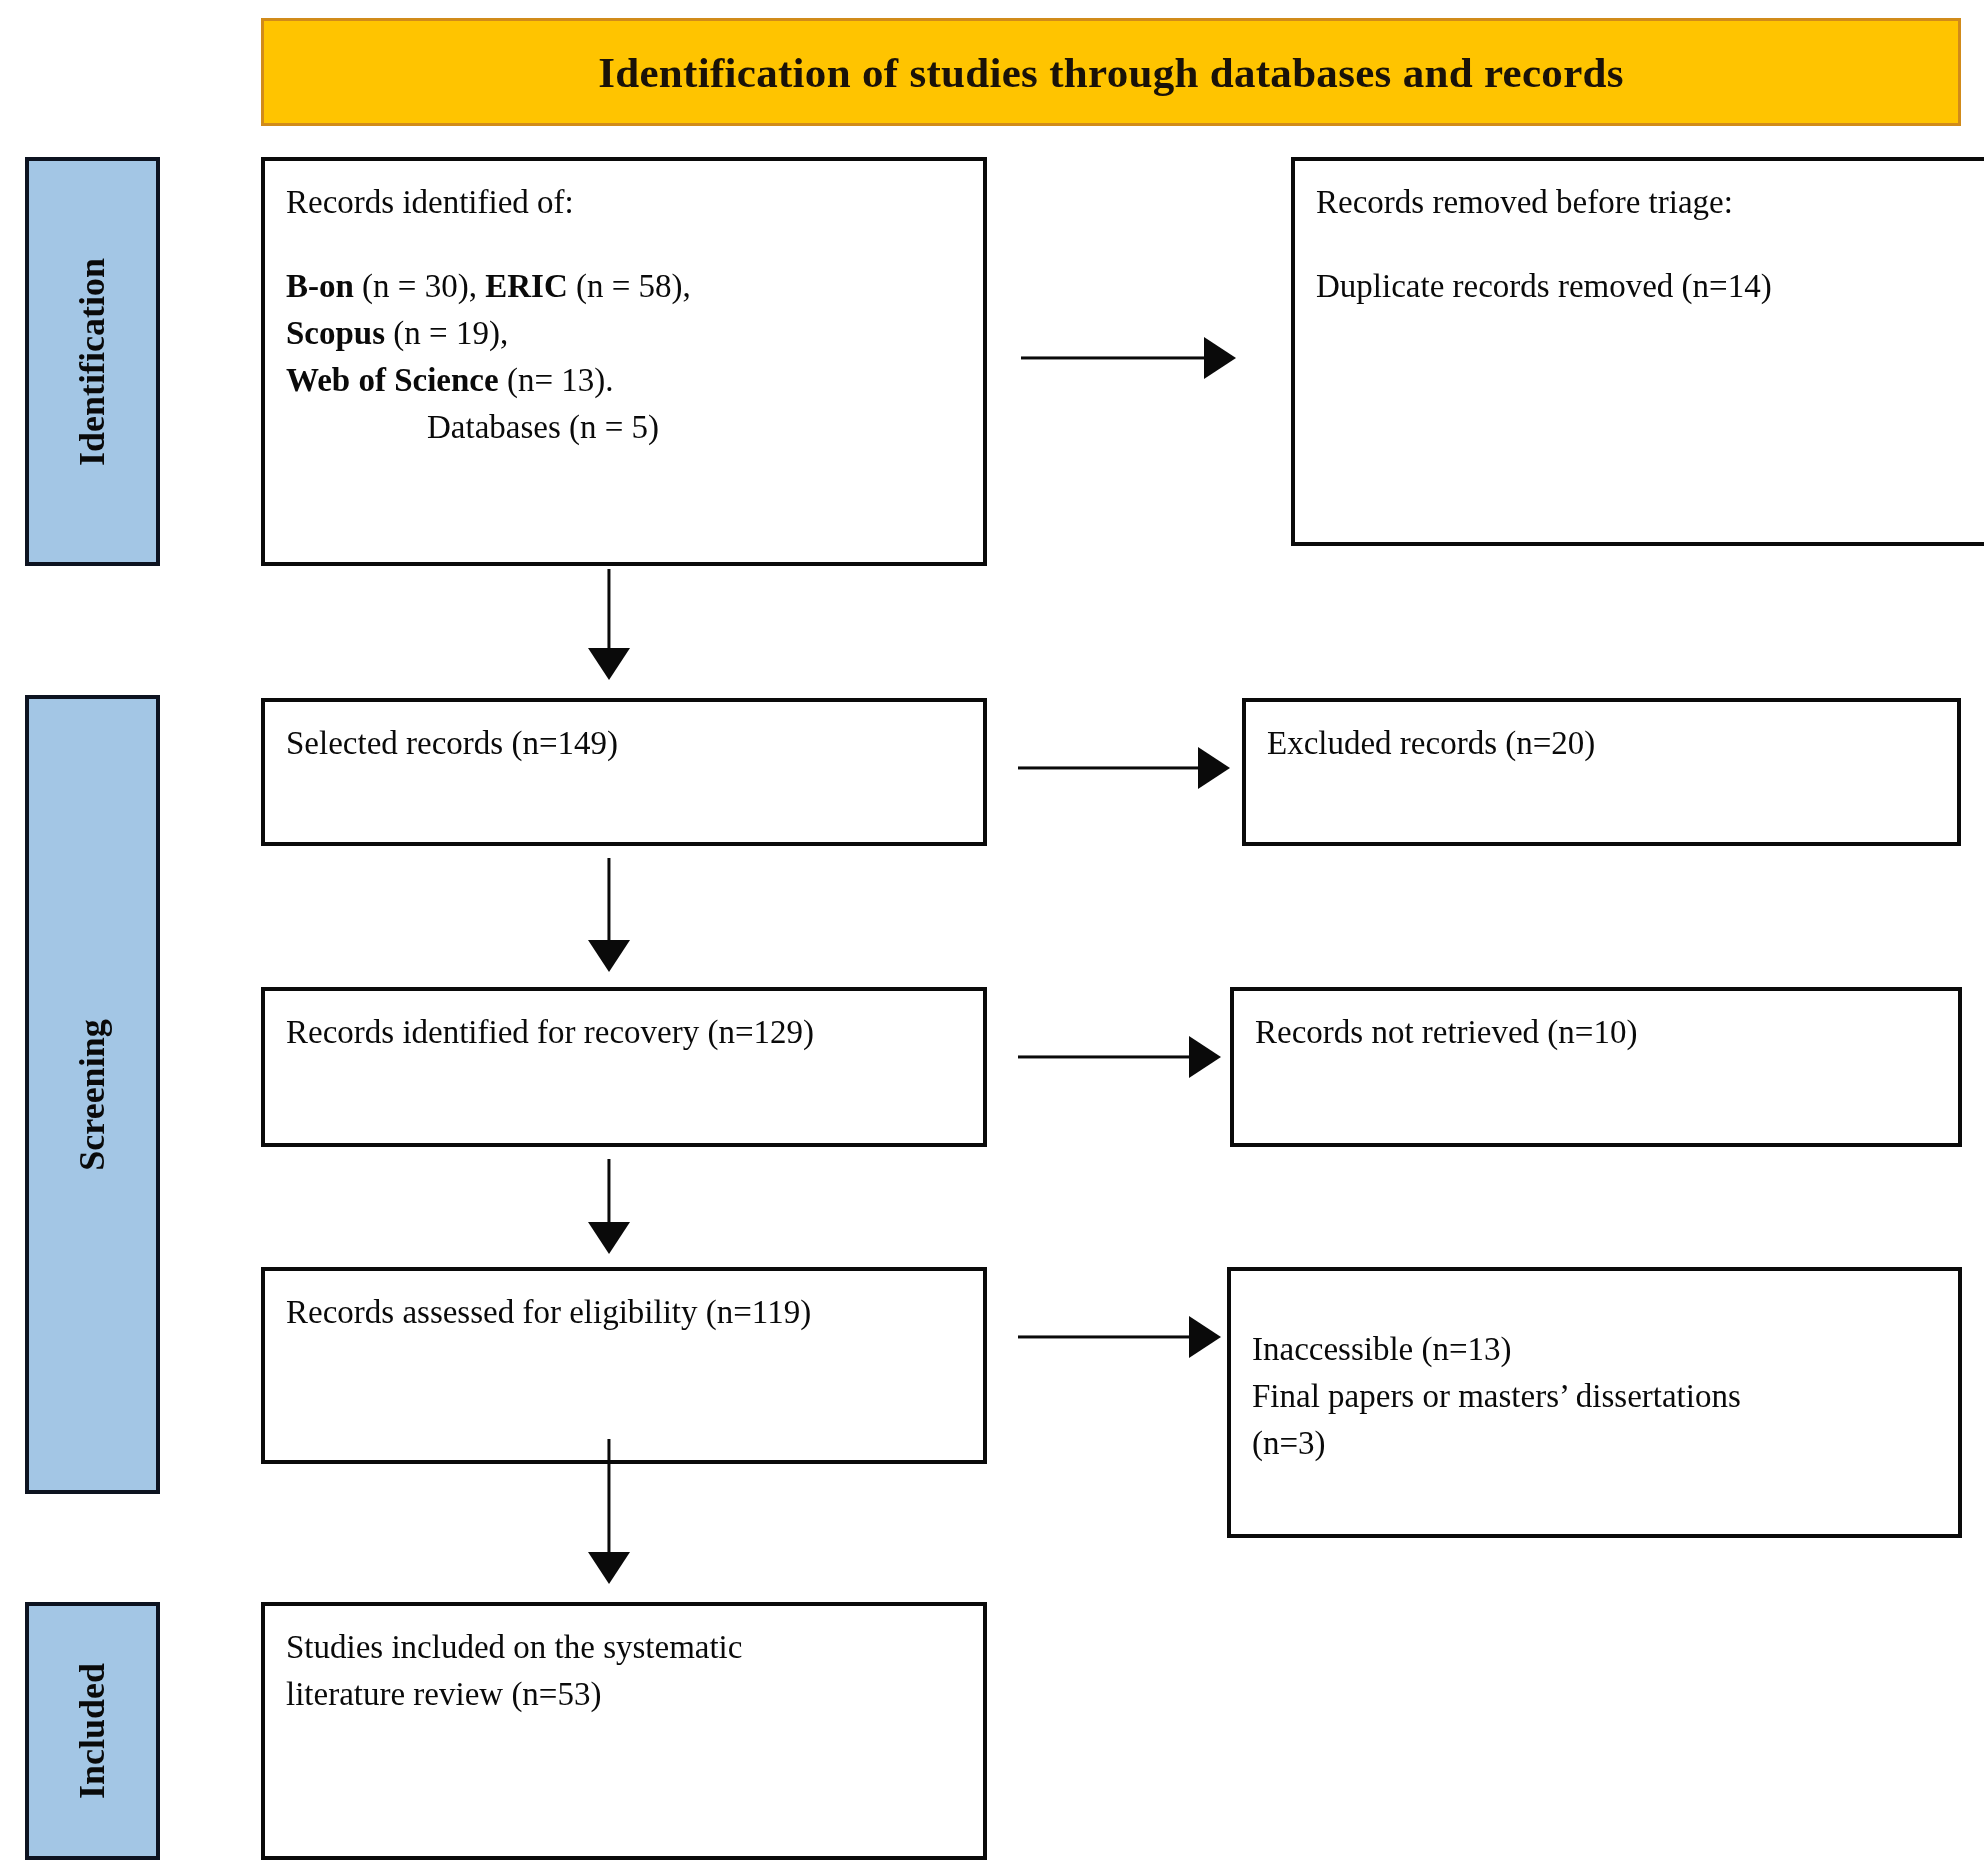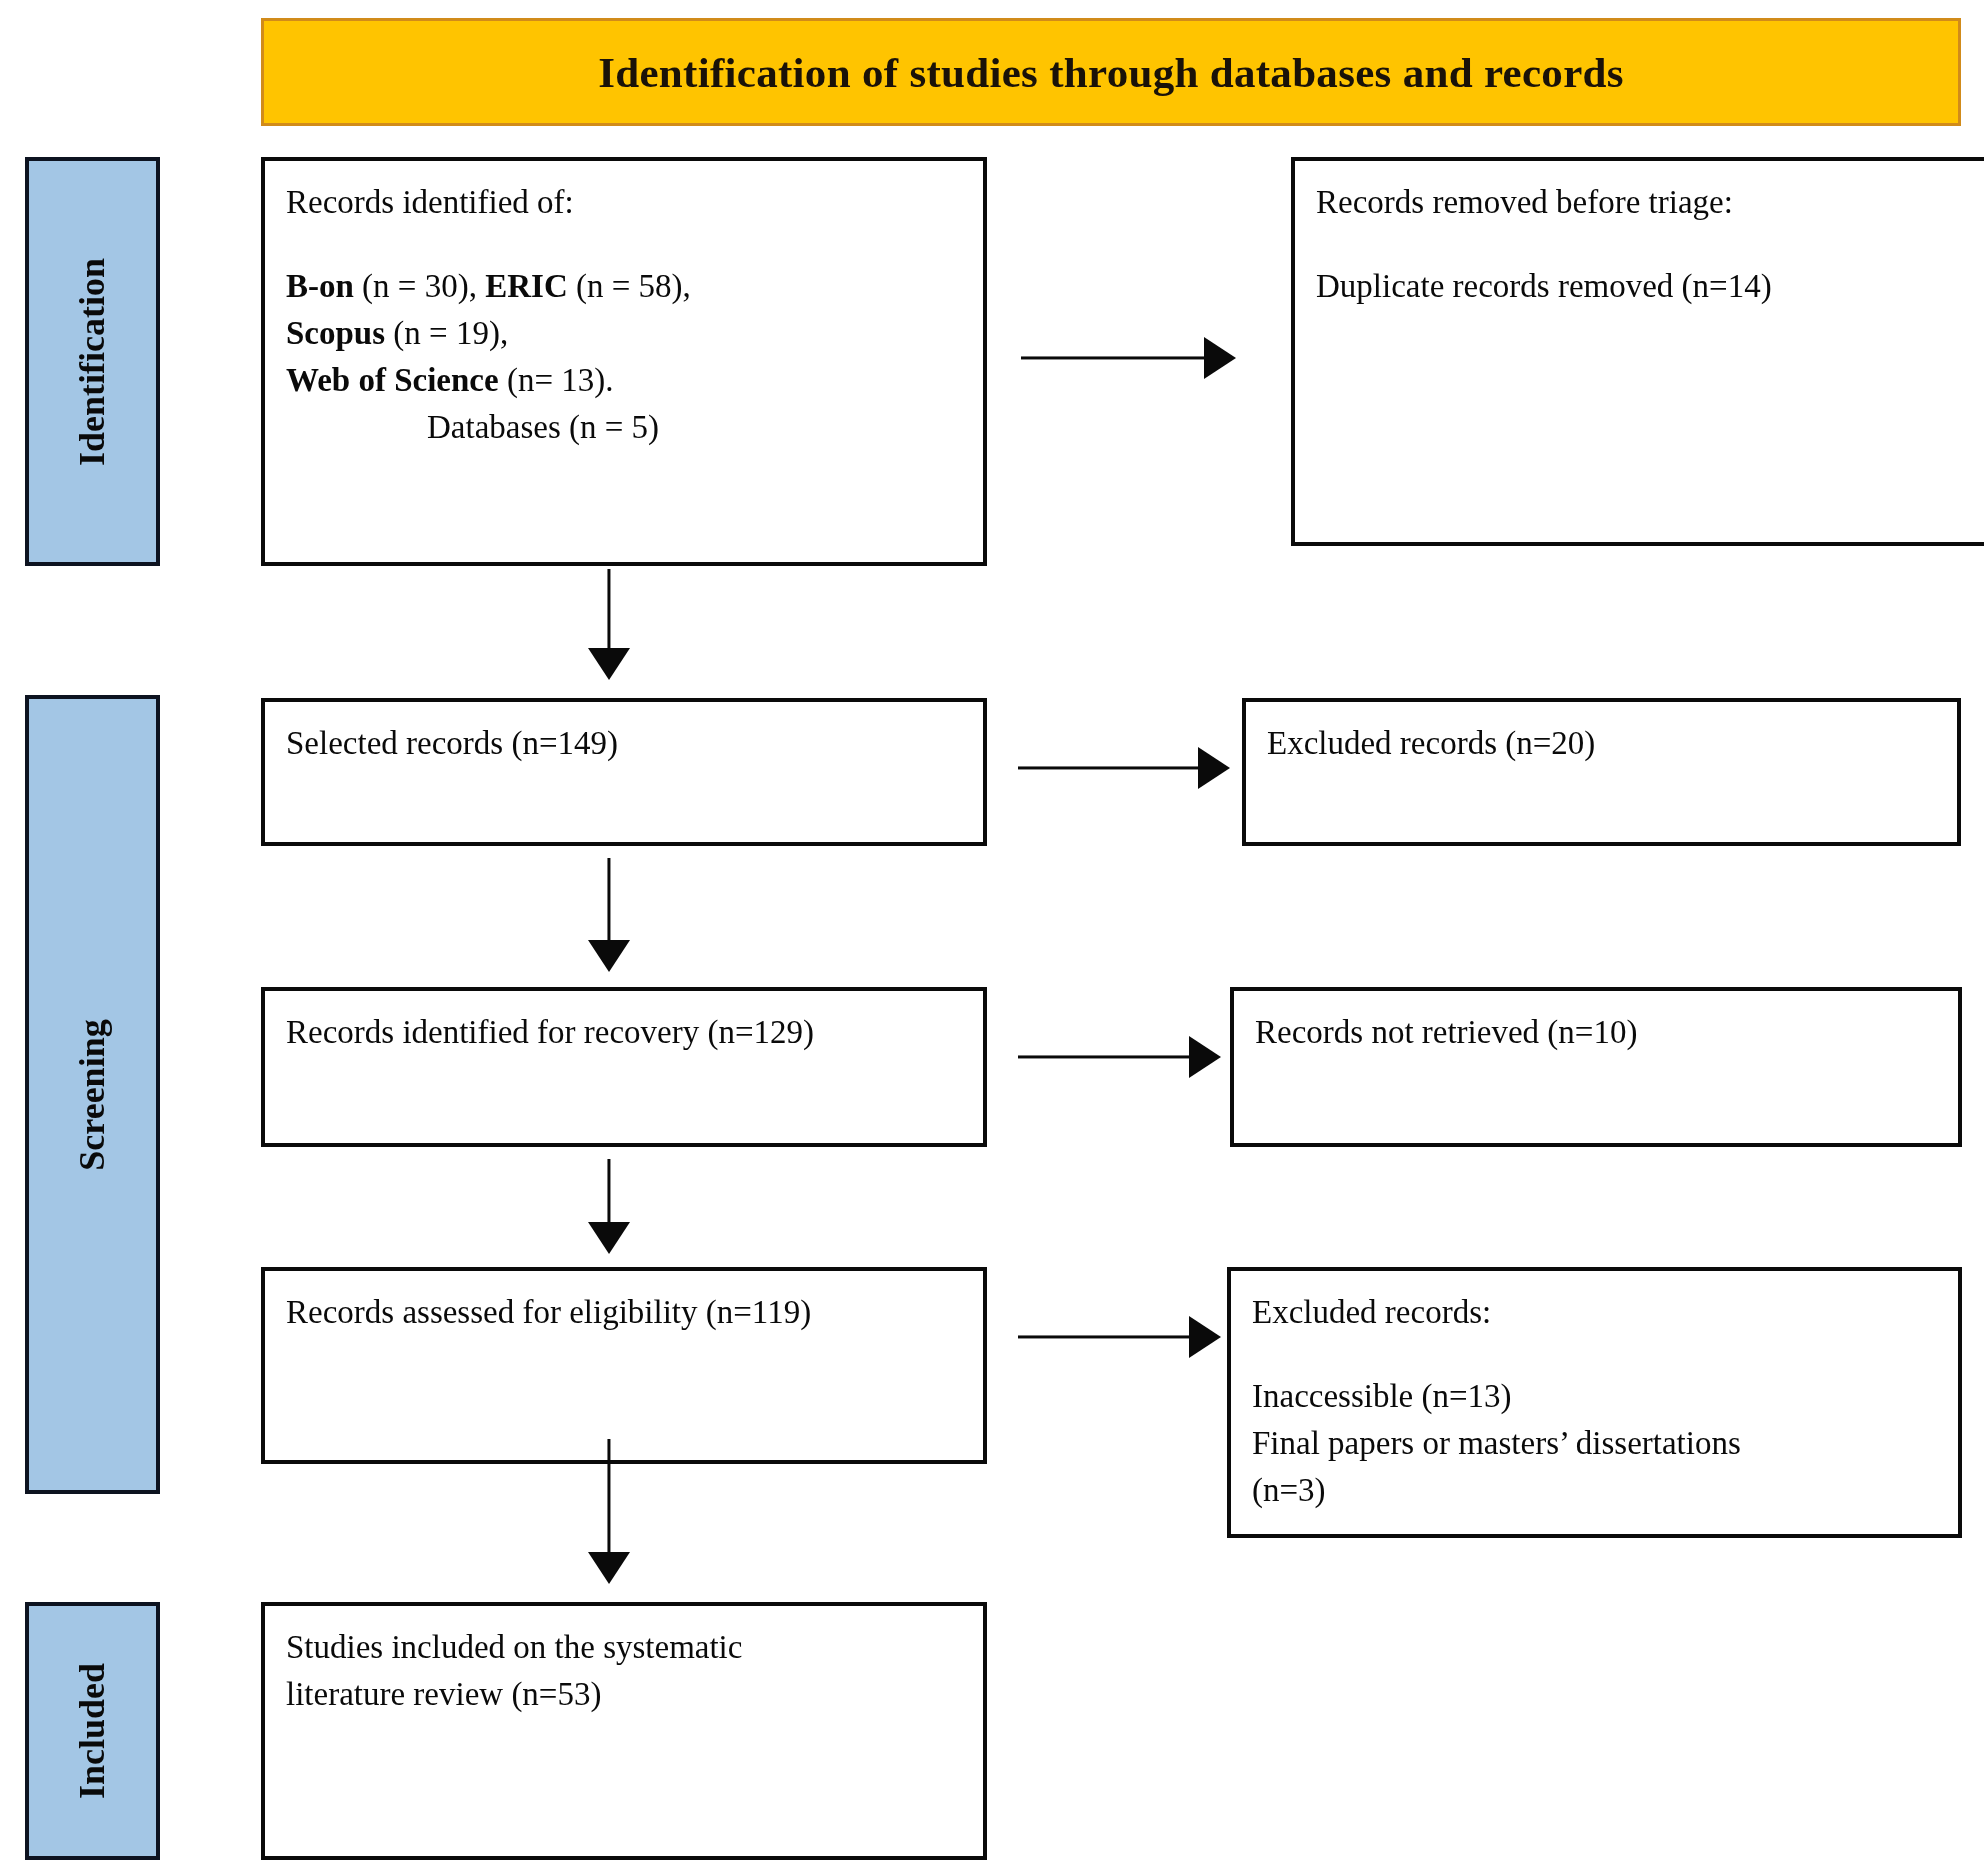--- a/index.html
+++ b/index.html
@@ -202,21 +202,20 @@
     <p>Records identified for recovery (n=129)</p>
   </div>
   <div class="fbox" id="box-not-retrieved">
     <p>Records not retrieved (n=10)</p>
   </div>
 
   <div class="fbox" id="box-eligibility">
     <p>Records assessed for eligibility (n=119)</p>
   </div>
   <div class="fbox" id="box-excluded-list">
-    <p>Excluded records:</p>
     <p class="gap-above">Inaccessible (n=13)</p>
     <p>Final papers or masters’ dissertations
 (n=3)</p>
   </div>
 
   <div class="fbox" id="box-included">
     <p>Studies included on the systematic
 literature review (n=53)</p>
   </div>
 

